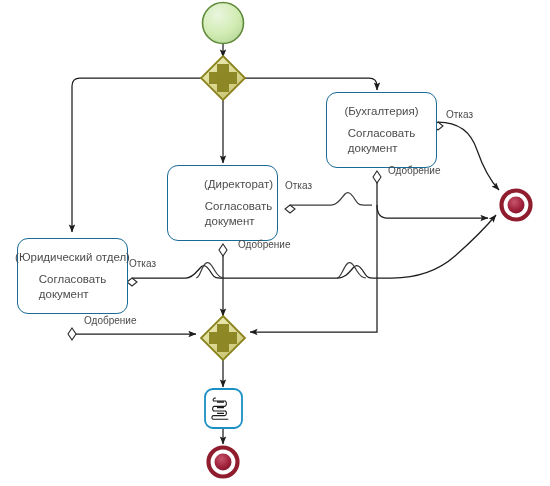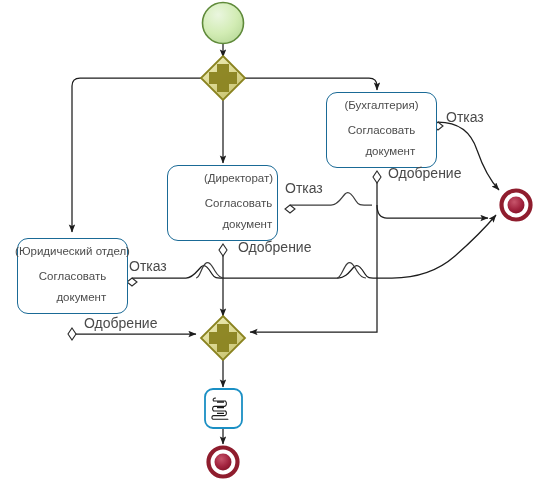--- a/index.html
+++ b/index.html
@@ -6,23 +6,23 @@
   body{width:550px;height:486px;overflow:hidden;
        font-family:"Liberation Sans","DejaVu Sans",sans-serif;}
   #canvas{position:relative;width:441px;height:486px;background:#fff;}
   #canvas svg{position:absolute;left:0;top:0;}
   .taskbox{position:absolute;box-sizing:border-box;
            border:1.6px solid #1a6a96;border-radius:11px;background:#ffffff;
            display:flex;flex-direction:column;align-items:center;
            justify-content:center;}
   .taskbox .org{font-size:11.5px;color:#4c4c4c;line-height:15px;
                 margin-bottom:7px;white-space:nowrap;}
-  .taskbox .act{font-size:11.5px;color:#4c4c4c;line-height:21px;
-                text-align:right;white-space:pre-line;}
-  .flowlabel{position:absolute;font-size:14px;color:#4a4a4a;
+  .taskbox .act{font-size:11.5px;color:#4c4c4c;line-height:15px;
+                text-align:left;white-space:pre-line;}
+  .flowlabel{position:absolute;font-size:10px;color:#4a4a4a;
              white-space:nowrap;}
 </style>
 </head>
 <body>
 
 <div id="canvas">
 
   <svg width="550" height="486" viewBox="0 0 550 486">
     <defs>
       <marker id="arrow" markerWidth="9" markerHeight="9" refX="7.6" refY="3.2" orient="auto" markerUnits="userSpaceOnUse">

